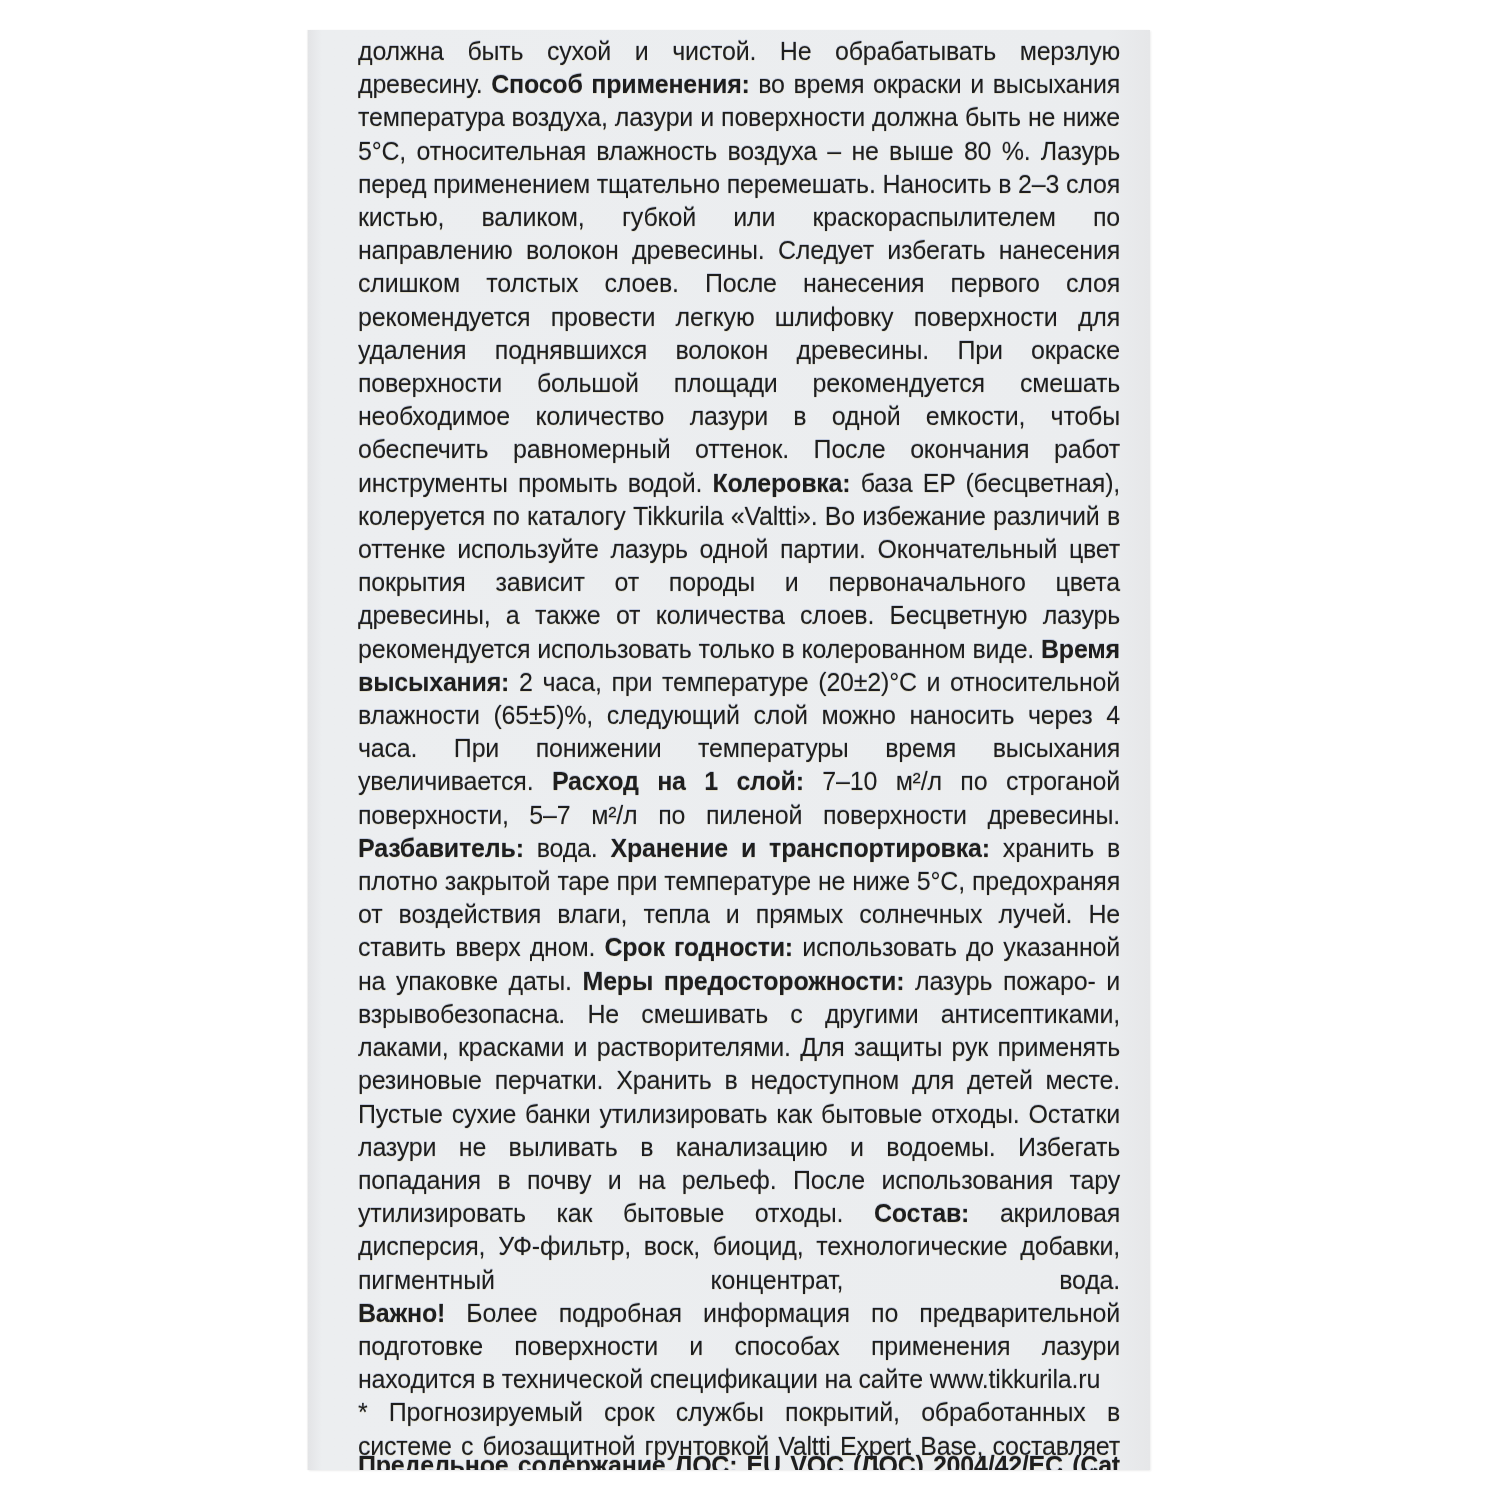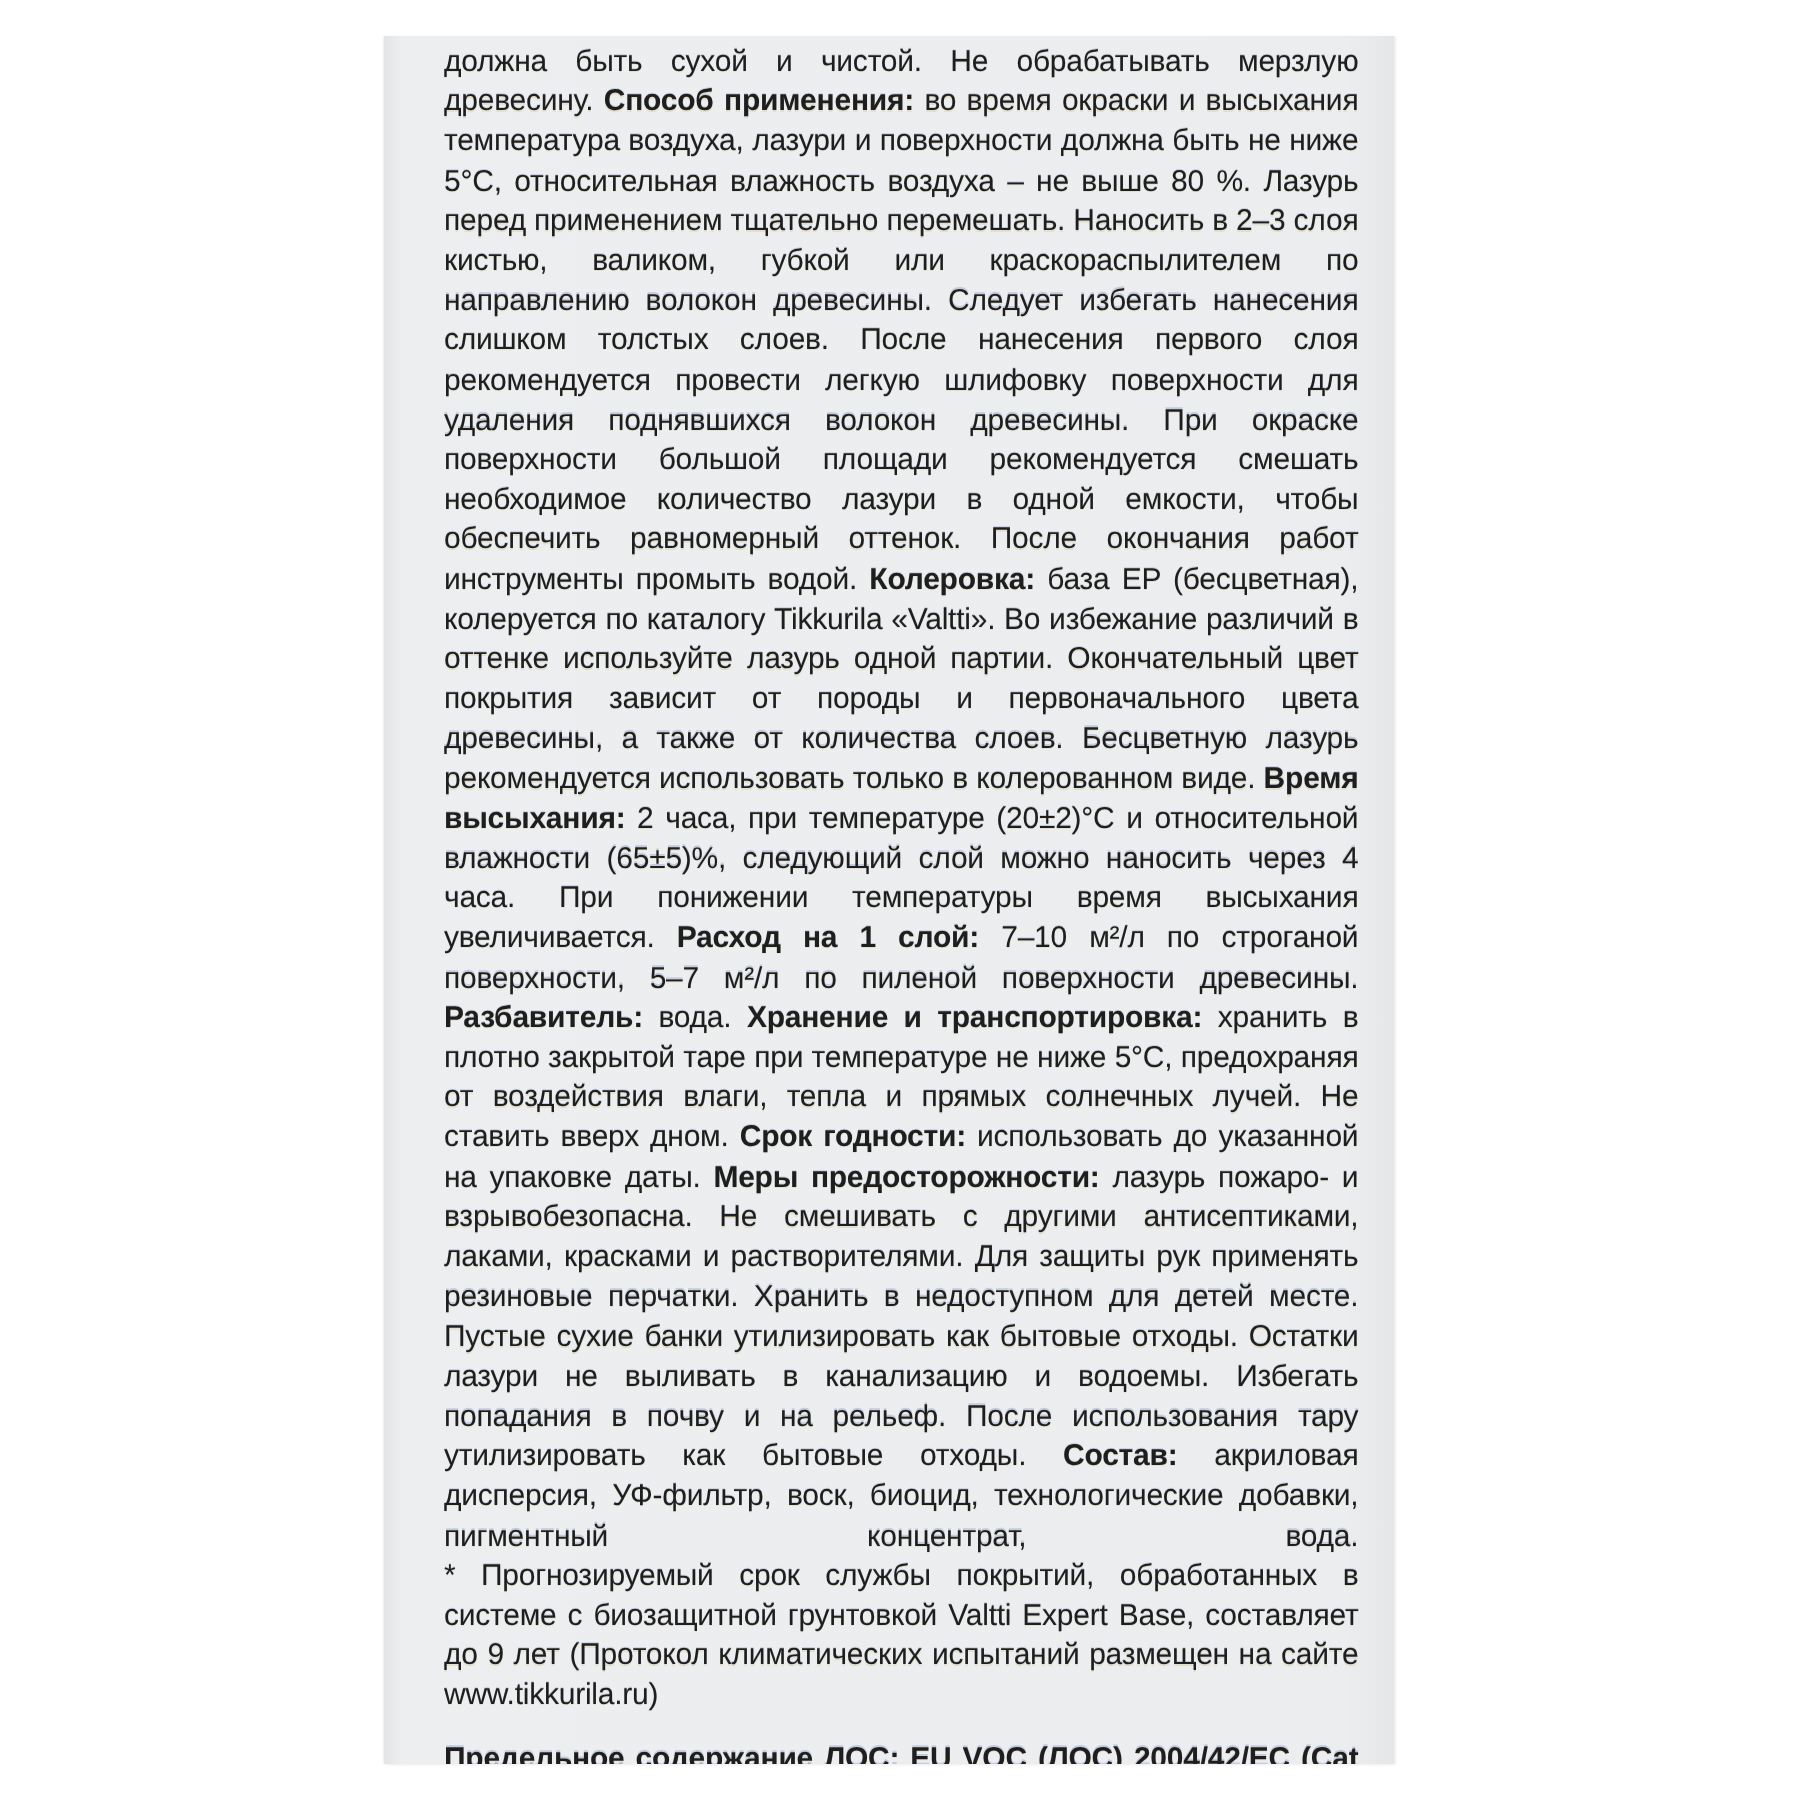--- a/index.html
+++ b/index.html
@@ -10,21 +10,21 @@
   .photo {
     position: relative;
     width: 1500px;
     height: 1500px;
     background: #ffffff;
     overflow: hidden;
     font-family: "Liberation Sans", sans-serif;
   }
   .label {
     position: absolute;
-    left: 320px;
+    left: 308px;
     top: 30px;
     width: 842px;
     height: 1440px;
     background: linear-gradient(90deg, #e3e4e6 0px, #eceef0 14px, #ebedef 800px, #e6e7e9 841px);
     box-shadow: 1px 1px 2px rgba(0,0,0,0.07), -1px 0 1px rgba(0,0,0,0.05);
     overflow: hidden;
   }
   .label-text {
     position: absolute;
     left: 50px;
@@ -60,17 +60,18 @@
   }
   b { font-weight: bold; }
 </style>
 </head>
 <body>
 
 <div class="photo">
   <div class="label">
     <div class="label-text">
       <p class="p-main"><span>должна быть сухой и чистой. Не обрабатывать мерзлую древесину. </span><b>Способ применения: </b><span>во время окраски и высыхания температура воздуха, лазури и поверхности должна быть не ниже 5°С, относительная влажность воздуха – не выше 80 %. Лазурь перед применением тщательно перемешать. Наносить в 2–3 слоя кистью, валиком, губкой или краскораспылителем по направлению волокон древесины. Следует избегать нанесения слишком толстых слоев. После нанесения первого слоя рекомендуется провести легкую шлифовку поверхности для удаления поднявшихся волокон древесины. При окраске поверхности большой площади рекомендуется смешать необходимое количество лазури в одной емкости, чтобы обеспечить равномерный оттенок. После окончания работ инструменты промыть водой. </span><b>Колеровка: </b><span>база EP (бесцветная), колеруется по каталогу Tikkurila «Valtti». Во избежание различий в оттенке используйте лазурь одной партии. Окончательный цвет покрытия зависит от породы и первоначального цвета древесины, а также от количества слоев. Бесцветную лазурь рекомендуется использовать только в колерованном виде. </span><b>Время высыхания: </b><span>2 часа, при температуре (20±2)°С и относительной влажности (65±5)%, следующий слой можно наносить через 4 часа. При понижении температуры время высыхания увеличивается. </span><b>Расход на 1 слой: </b><span>7–10 м²/л по строганой поверхности, 5–7 м²/л по пиленой поверхности древесины. </span><b>Разбавитель: </b><span>вода. </span><b>Хранение и транспортировка: </b><span>хранить в плотно закрытой таре при температуре не ниже 5°С, предохраняя от воздействия влаги, тепла и прямых солнечных лучей. Не ставить вверх дном. </span><b>Срок годности: </b><span>использовать до указанной на упаковке даты. </span><b>Меры предосторожности: </b><span>лазурь пожаро- и взрывобезопасна. Не смешивать с другими антисептиками, лаками, красками и растворителями. Для защиты рук применять резиновые перчатки. Хранить в недоступном для детей месте. Пустые сухие банки утилизировать как бытовые отходы. Остатки лазури не выливать в канализацию и водоемы. Избегать попадания в почву и на рельеф. После использования тару утилизировать как бытовые отходы. </span><b>Состав: </b><span>акриловая дисперсия, УФ-фильтр, воск, биоцид, технологические добавки, пигментный концентрат, вода.</span></p>
+      <p class="p-important"><b>Важно! </b><span>Более подробная информация по предварительной подготовке поверхности и способах применения лазури находится в технической спецификации на сайте www.tikkurila.ru</span></p>
       <p class="p-footnote"><span>* Прогнозируемый срок службы покрытий, обработанных в системе с биозащитной грунтовкой Valtti Expert Base, составляет до 9 лет (Протокол климатических испытаний размещен на сайте www.tikkurila.ru)</span></p>
     </div>
     <div class="clipped-line"><b>Предельное содержание ЛОС: EU VOC (ЛОС) 2004/42/ЕС (Cat A/e) 130</b></div>
   </div>
 </div>
 
 </body></html>

